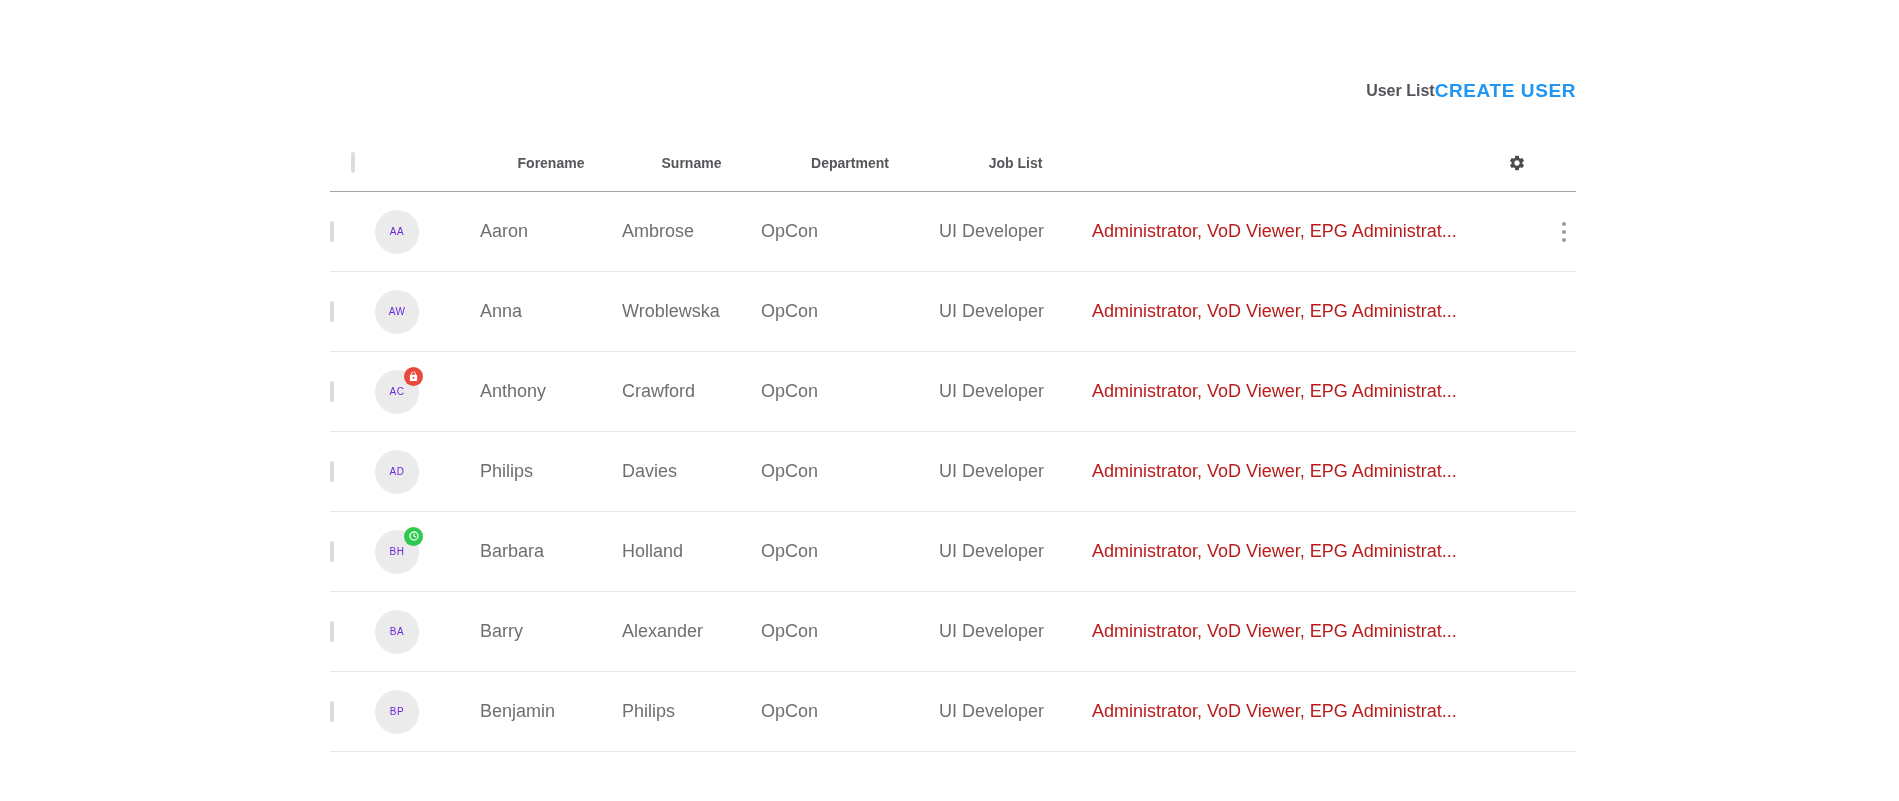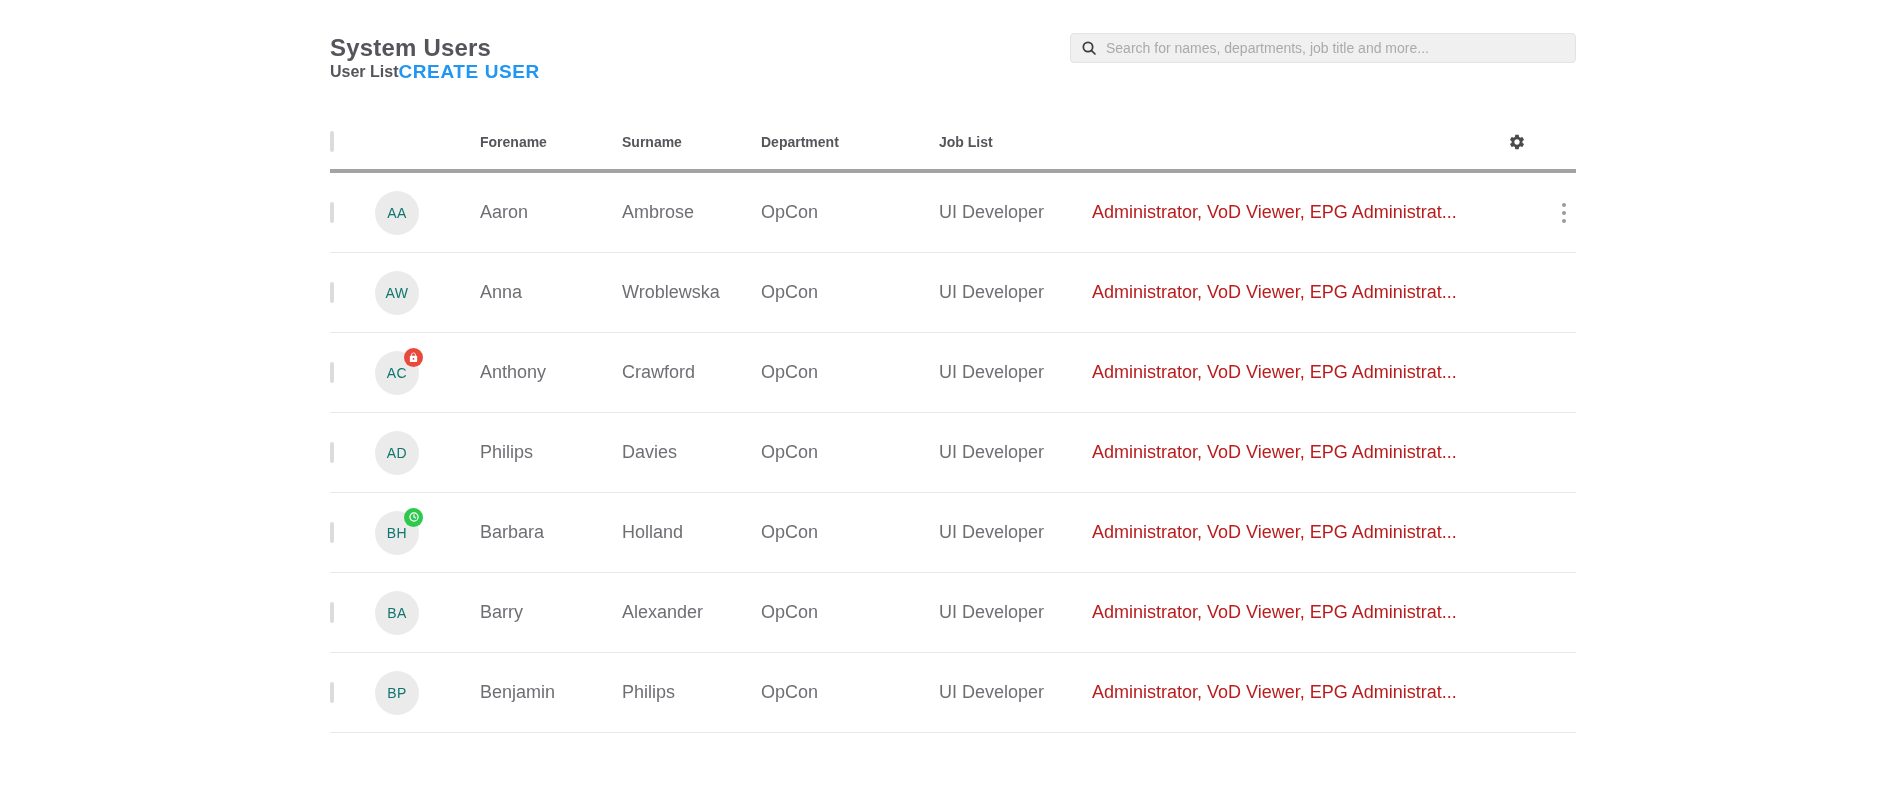--- a/index.html
+++ b/index.html
@@ -45,24 +45,25 @@
     outline: none;
     background: transparent;
     font-family: "Liberation Sans", sans-serif;
     font-size: 14px;
     color: #6e6f73;
   }
   .search-box input::placeholder { color: #a9aaad; opacity: 1; }
 
   
   .list-header {
+    margin-top: 49px;
     height: 18px;
     display: flex;
     align-items: center;
-    justify-content: flex-start;
+    justify-content: flex-end;
   }
   .list-title {
     font-size: 16px;
     font-weight: 700;
     color: #54555a;
   }
   .create-user-btn {
     font-size: 19px;
     font-weight: 700;
     letter-spacing: 0.6px;
@@ -75,21 +76,22 @@
 
   
   .grid-row {
     display: grid;
     grid-template-columns: 45px 105px 142px 139px 178px 153px 1fr 40px;
     align-items: center;
   }
   .thead {
     margin-top: 34px;
     height: 58px;
-    border-bottom: 4px solid #a3a3a3;
+    border-bottom: 1px solid #a3a3a3;
+    text-align: center;
   }
   .th {
     font-size: 14px;
     font-weight: 700;
     color: #55565a;
   }
   .trow {
     height: 80px;
     border-bottom: 1px solid #e8e8e8;
   }
@@ -107,22 +109,22 @@
     border-radius: 4px;
     background: #ffffff;
     cursor: pointer;
   }
 
   .avatar-wrap { position: relative; width: 44px; height: 44px; }
   .avatar {
     width: 44px; height: 44px;
     border-radius: 50%;
     background: #ebebeb;
-    color: #0f766e;
-    font-size: 14px;
+    color: #6d28d9;
+    font-size: 10px;
     letter-spacing: 0.5px;
     display: flex;
     align-items: center;
     justify-content: center;
   }
   .badge {
     position: absolute;
     top: -3px; right: -4px;
     width: 19px; height: 19px;
     border-radius: 50%;
@@ -142,30 +144,20 @@
   .kebab i {
     width: 4px; height: 4px; border-radius: 50%;
     background: #9b9b9b; display: block;
   }
 </style>
 </head>
 <body>
 
 <div class="content">
 
-  <div class="header-bar">
-    <h1 class="page-title">System Users</h1>
-    <div class="search-box">
-      <svg width="16" height="16" viewBox="0 0 24 24" fill="none" stroke="#3c3c3e" stroke-width="2.6" stroke-linecap="round">
-        <circle cx="10.5" cy="10.5" r="7"></circle>
-        <line x1="15.8" y1="15.8" x2="21" y2="21"></line>
-      </svg>
-      <input type="text" placeholder="Search for names, departments, job title and more..." style="">
-    </div>
-  </div>
 
   <div class="list-header">
     <div class="list-title">User List</div>
     <button class="create-user-btn">CREATE USER</button>
   </div>
 
   <div class="grid-row thead">
     <div><span class="checkbox"></span></div>
     <div></div>
     <div class="th">Forename</div>

